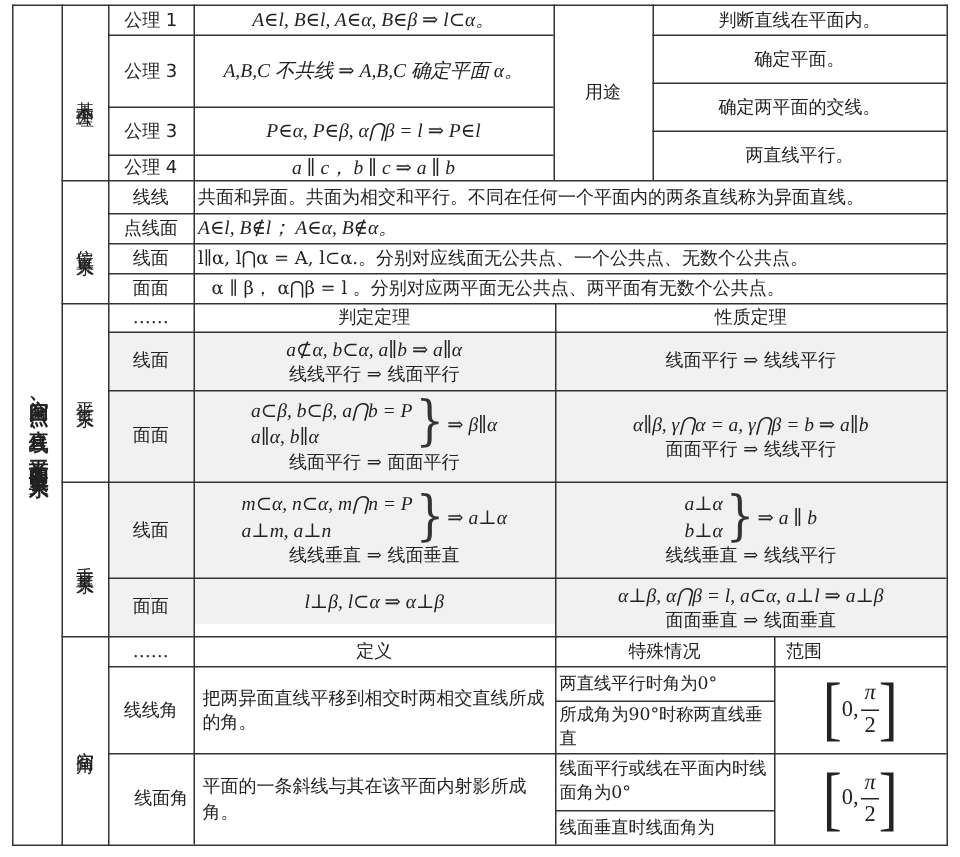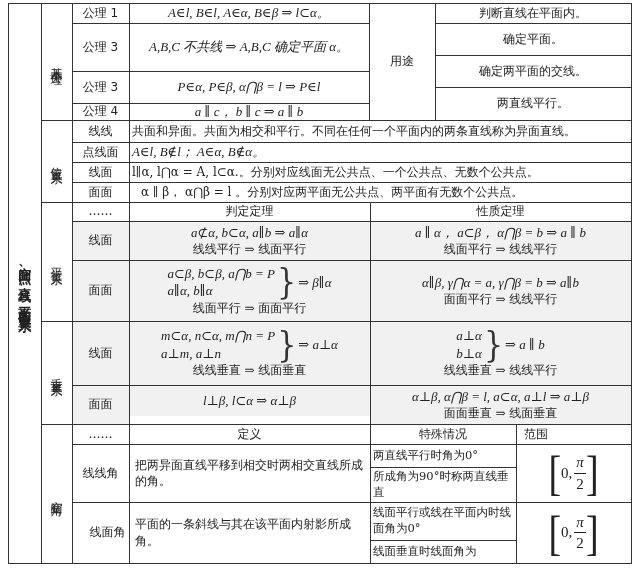--- a/index.html
+++ b/index.html
@@ -72,21 +72,20 @@
 <div class="cell" style="left:72px;top:202px;width:57px;height:19px;">……</div>
 <div class="cell" style="left:129px;top:202px;width:241px;height:19px;">判定定理</div>
 <div class="cell" style="left:370px;top:202px;width:261px;height:19px;">性质定理</div>
 
 <div class="cell gray" style="left:72px;top:221px;width:57px;height:39px;">线面</div>
 <div class="cell gray col" style="left:129px;top:221px;width:241px;height:39px;">
   <span class="math">a⊄α, b⊂α, a∥b ⇒ a∥α</span>
   <span>线线平行 ⇒ 线面平行</span>
 </div>
 <div class="cell gray col" style="left:370px;top:221px;width:261px;height:39px;">
-  <span class="math">a ∥ α， a⊂β， α⋂β = b ⇒ a ∥ b</span>
   <span>线面平行 ⇒ 线线平行</span>
 </div>
 
 <div class="cell gray" style="left:72px;top:260px;width:57px;height:61px;">面面</div>
 <div class="cell gray col" style="left:129px;top:260px;width:241px;height:61px;">
   <div class="brace-wrap math">
     <div class="brace-lines">
       <span>a⊂β, b⊂β, a⋂b = P</span>
       <span>a∥α, b∥α</span>
     </div>

